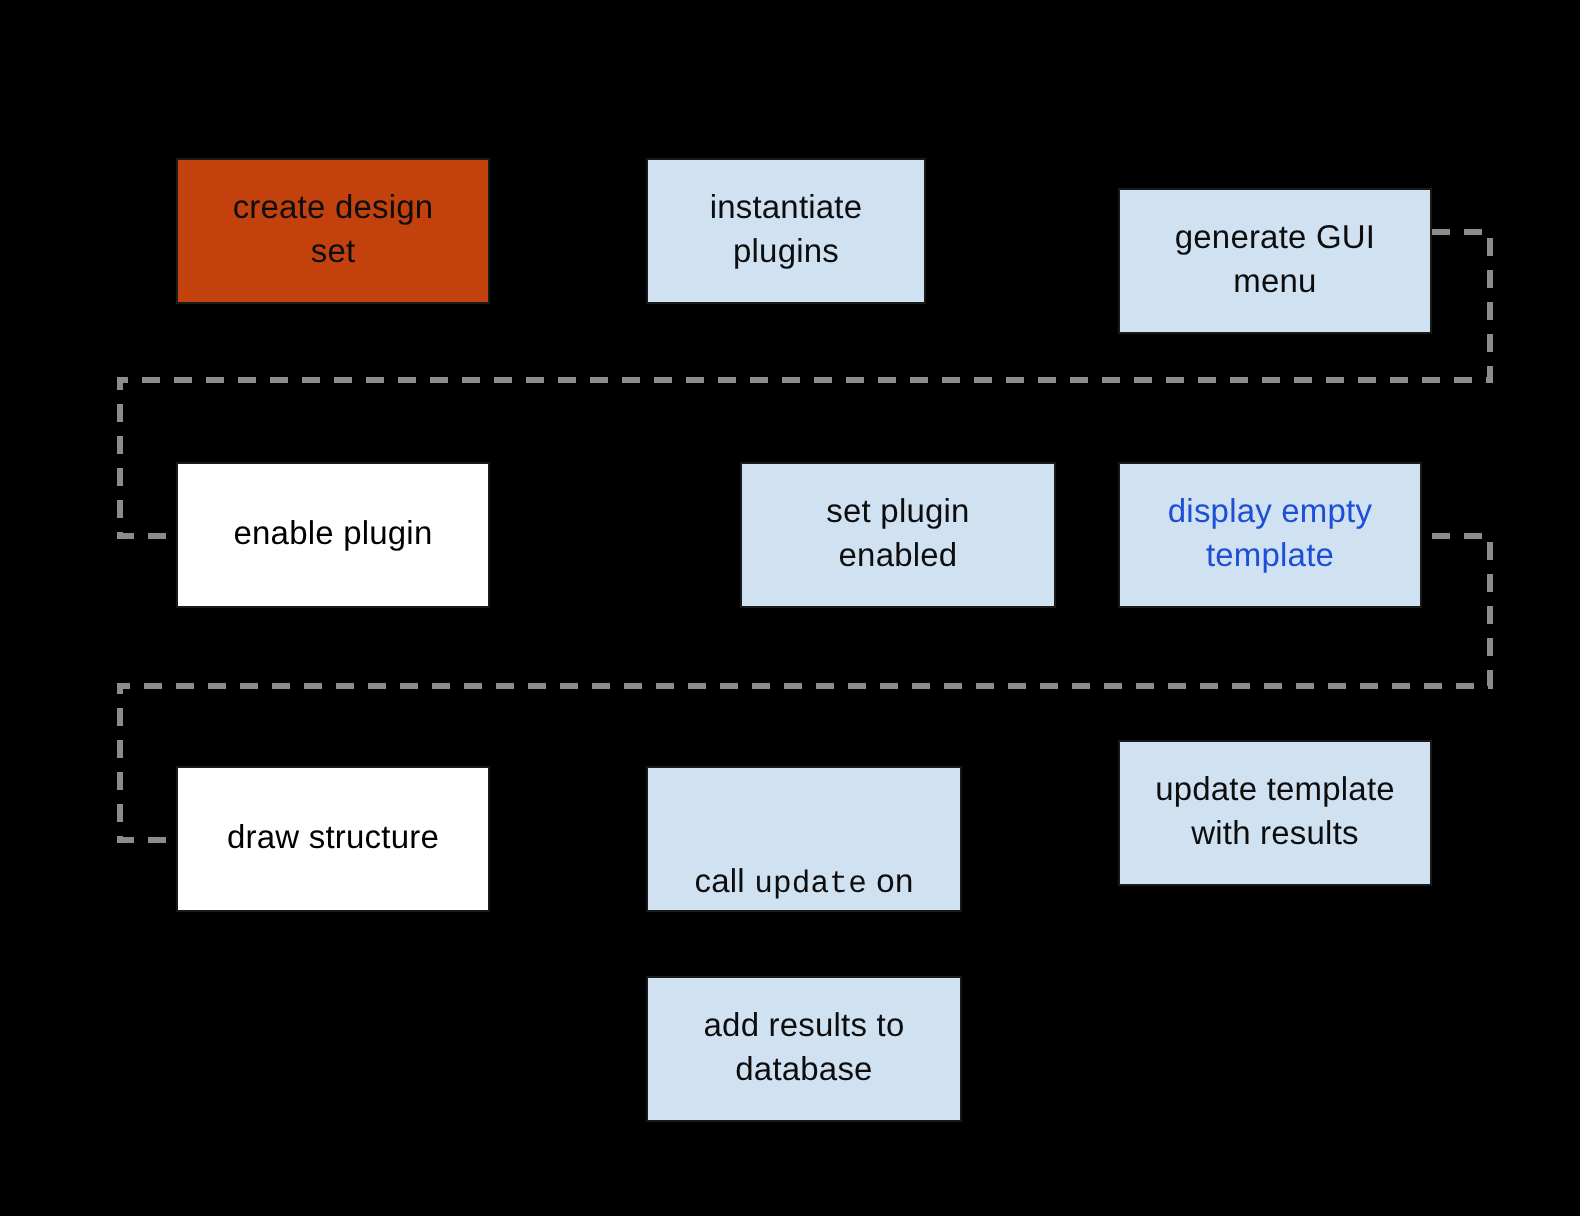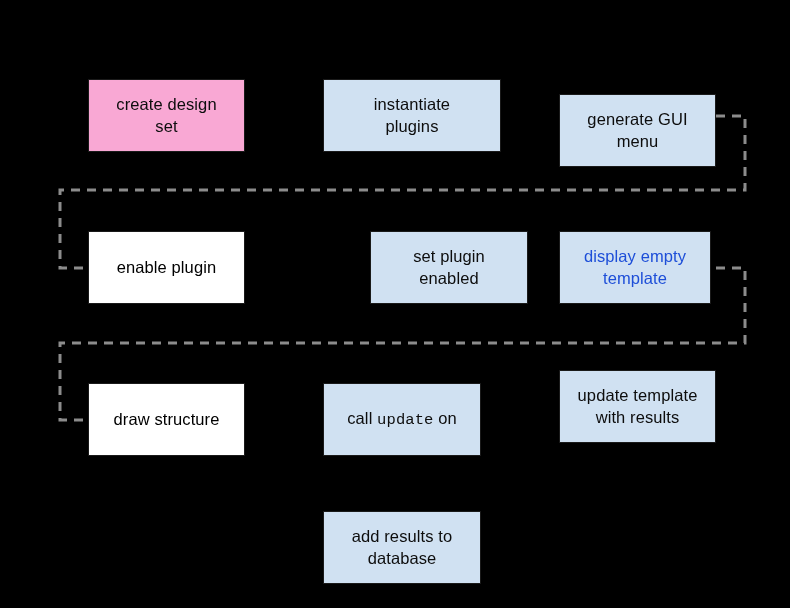--- a/index.html
+++ b/index.html
@@ -57,25 +57,25 @@
 </head>
 <body style="background: rgb(0, 0, 0);">
 
 <div id="diagram-root" style="background: rgb(0, 0, 0);">
 
   <svg id="connector-layer" viewBox="0 0 790 608" width="790" height="608" xmlns="http://www.w3.org/2000/svg">
     <path fill="none" stroke="#8c8c8c" stroke-width="3" stroke-dasharray="9 7" stroke-linecap="butt" stroke-linejoin="miter" d="M 716 116 L 745 116 L 745 190 L 60 190 L 60 268 L 88 268"></path>
     <path fill="none" stroke="#8c8c8c" stroke-width="3" stroke-dasharray="9 7" stroke-linecap="butt" stroke-linejoin="miter" d="M 716 268 L 745 268 L 745 343 L 60 343 L 60 420 L 88 420"></path>
   </svg>
 
-  <div class="node node-white" style="left: 88px; top: 79px; width: 157px; height: 73px; background: #f9a8d4; border-color: rgb(26, 26, 26); color: rgb(13, 13, 13);">
+  <div class="node node-white" style="left: 88px; top: 79px; width: 157px; height: 73px; background: #c2410c; border-color: rgb(26, 26, 26); color: rgb(13, 13, 13);">
     <span class="node-label">create design<br>set</span>
   </div>
 
-  <div class="node node-blue" style="left: 323px; top: 79px; width: 178px; height: 73px; background: rgb(208, 225, 242); border-color: rgb(26, 26, 26); color: rgb(13, 13, 13);">
+  <div class="node node-blue" style="left: 323px; top: 79px; width: 140px; height: 73px; background: rgb(208, 225, 242); border-color: rgb(26, 26, 26); color: rgb(13, 13, 13);">
     <span class="node-label">instantiate<br>plugins</span>
   </div>
 
   <div class="node node-blue" style="left: 559px; top: 94px; width: 157px; height: 73px; background: rgb(208, 225, 242); border-color: rgb(26, 26, 26); color: rgb(13, 13, 13);">
     <span class="node-label">generate GUI<br>menu</span>
   </div>
 
   <div class="node node-white" style="left: 88px; top: 231px; width: 157px; height: 73px; background: rgb(255, 255, 255); border-color: rgb(26, 26, 26); color: #000000;">
     <span class="node-label">enable plugin</span>
   </div>
@@ -85,25 +85,25 @@
   </div>
 
   <div class="node node-blue" style="left: 559px; top: 231px; width: 152px; height: 73px; background: rgb(208, 225, 242); border-color: rgb(26, 26, 26); color: #1d4ed8;">
     <span class="node-label">display empty<br>template</span>
   </div>
 
   <div class="node node-white" style="left: 88px; top: 383px; width: 157px; height: 73px; background: rgb(255, 255, 255); border-color: rgb(26, 26, 26); color: #000000;">
     <span class="node-label">draw structure</span>
   </div>
 
-  <div class="node node-blue" style="left: 323px; top: 383px; width: 158px; height: 73px; background: rgb(208, 225, 242); border-color: rgb(26, 26, 26); color: rgb(13, 13, 13);">
+  <div class="node node-blue" style="left: 323px; top: 383px; width: 158px; height: 73px; background: rgb(208, 225, 242); border-color: rgb(26, 26, 26); color: rgb(13, 13, 13); align-items: flex-end;">
     <span class="node-label"><span>call </span><span class="mono">update</span><span> on</span><br></span>
   </div>
 
   <div class="node node-blue" style="left: 559px; top: 370px; width: 157px; height: 73px; background: rgb(208, 225, 242); border-color: rgb(26, 26, 26); color: rgb(13, 13, 13);">
     <span class="node-label">update template<br>with results</span>
   </div>
 
-  <div class="node node-blue" style="left: 323px; top: 511px; width: 158px; height: 73px; background: rgb(208, 225, 242); border-color: rgb(26, 26, 26); color: rgb(13, 13, 13);">
+  <div class="node node-blue" style="left: 323px; top: 488px; width: 158px; height: 73px; background: rgb(208, 225, 242); border-color: rgb(26, 26, 26); color: rgb(13, 13, 13);">
     <span class="node-label">add results to<br>database</span>
   </div>
 
 </div>
 
 </body></html>

